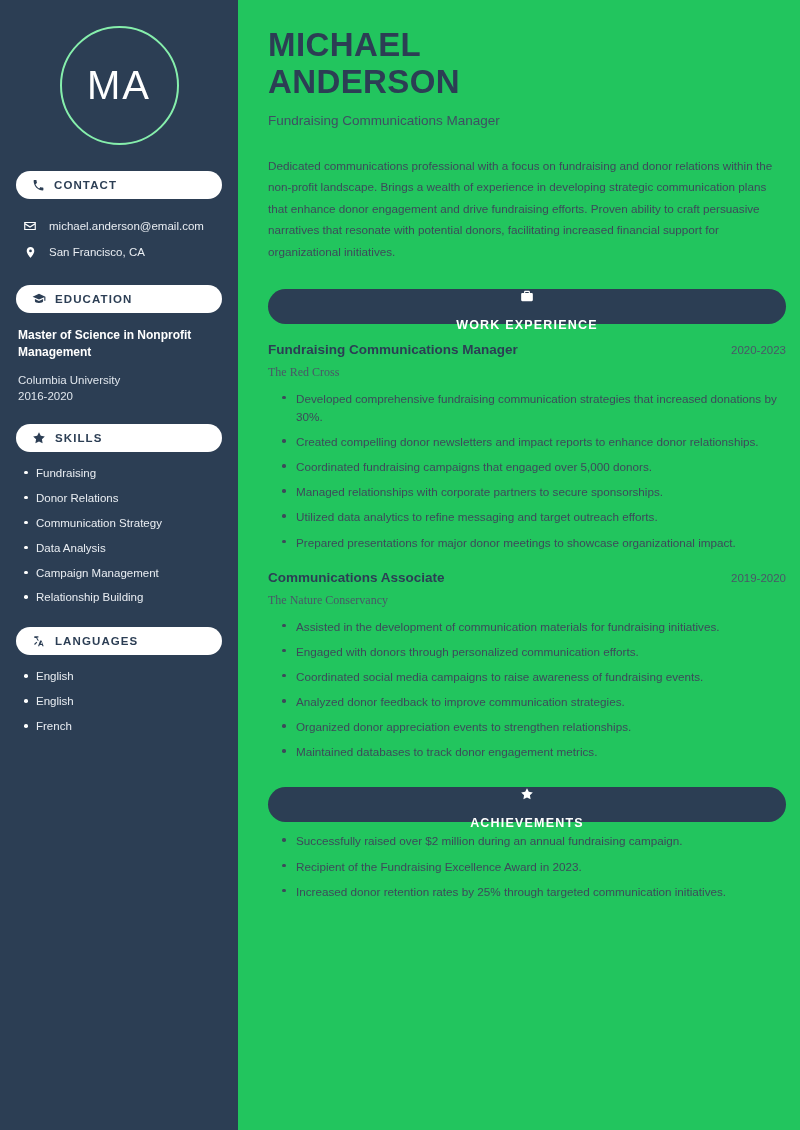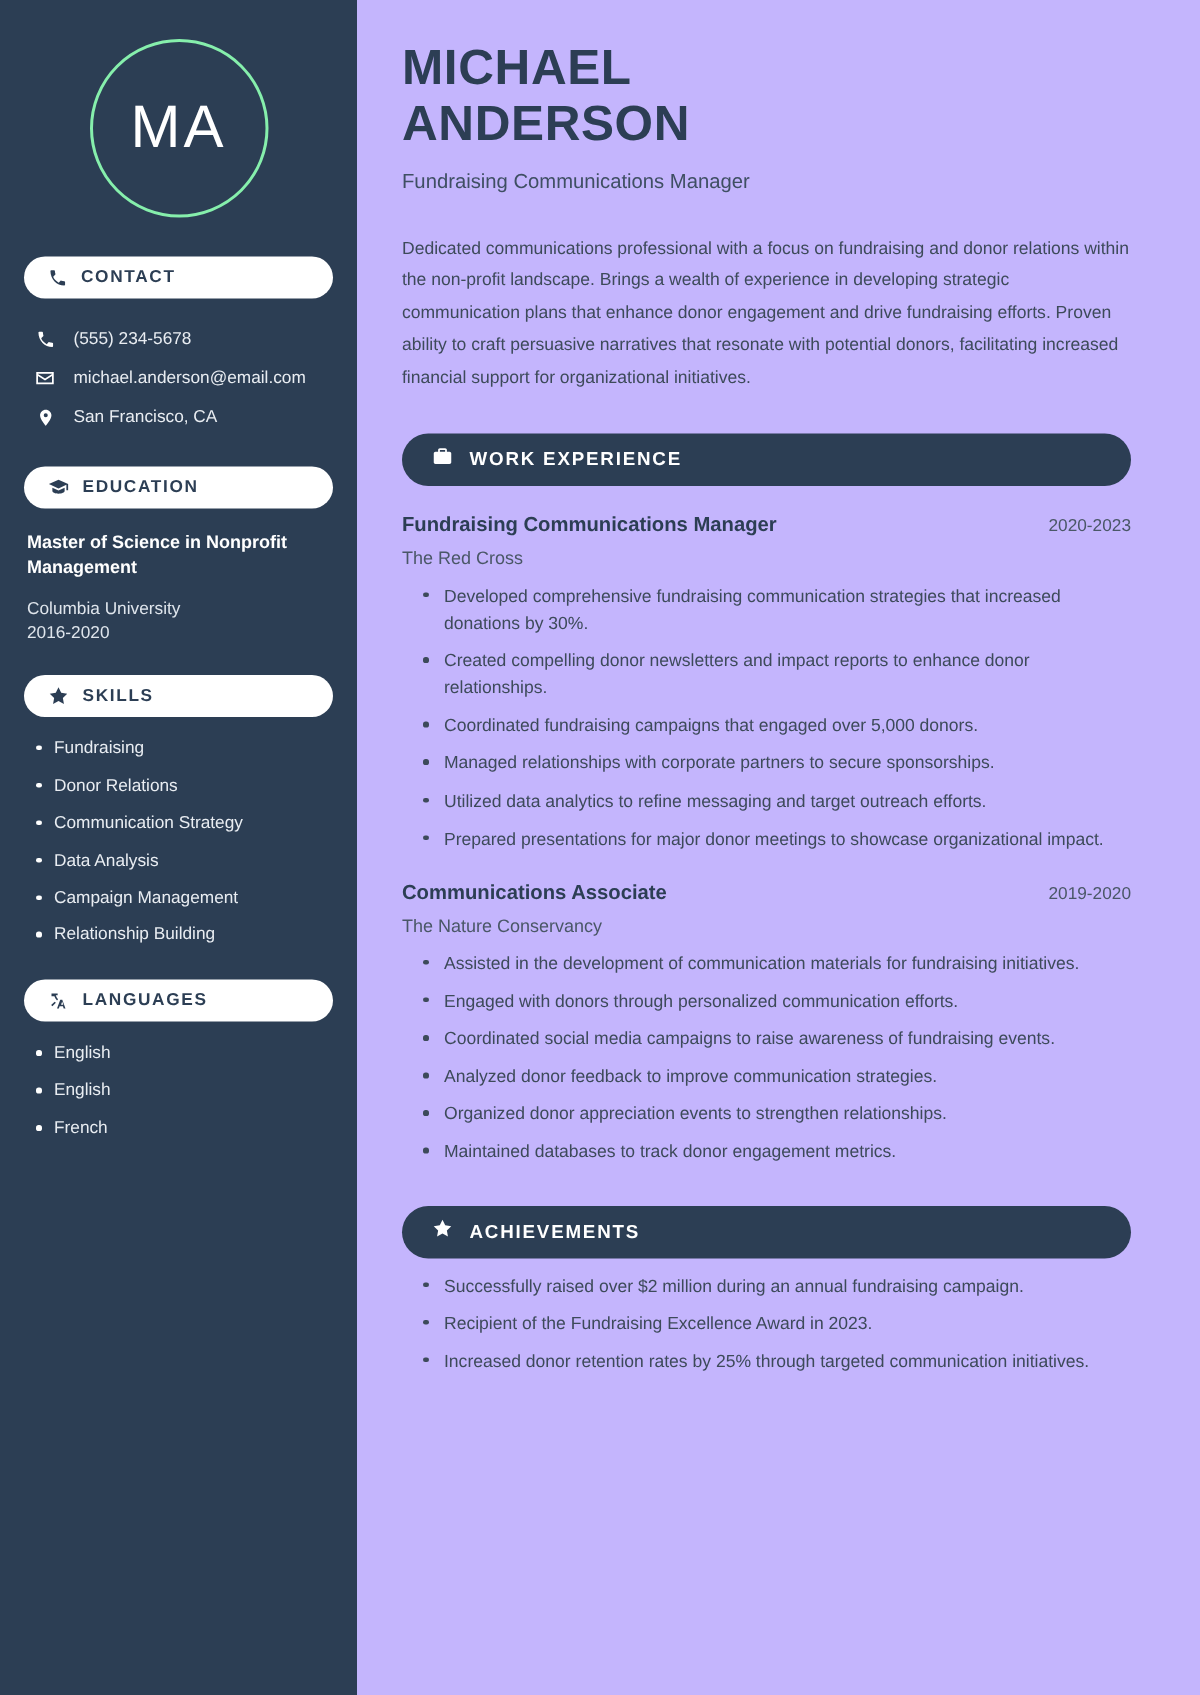--- a/index.html
+++ b/index.html
@@ -95,22 +95,22 @@
     position: absolute;
     left: 2px; top: 5px;
     width: 3.5px; height: 3.5px;
     border-radius: 50%;
     background: #ffffff;
   }
 
   
   .main {
     flex: 1;
-    background: #c4b5fd;
-    padding: 26px 46px 0 30px;
+    background: #22c55e;
+    padding: 26px 14px 0 30px;
   }
   .name {
     font-size: 33px;
     font-weight: bold;
     color: #2c3e54;
     line-height: 1.13;
     letter-spacing: 0.4px;
   }
   .job-title {
     font-size: 13.5px;
@@ -127,20 +127,21 @@
   .section-bar {
     margin-top: 26px;
     background: #2c3e54;
     color: #ffffff;
     border-radius: 19px;
     height: 35px;
     display: flex;
     align-items: center;
     gap: 11px;
     padding: 0 20px;
+    flex-direction: column;
   }
   .section-bar .bar-label {
     font-size: 12.5px;
     font-weight: bold;
     letter-spacing: 1.2px;
   }
 
   .job { margin-top: 18px; }
   .job-head {
     display: flex;
@@ -153,20 +154,21 @@
     color: #2c3e54;
   }
   .job-dates {
     font-size: 11.5px;
     color: #4a5767;
   }
   .job-org {
     font-size: 12px;
     color: #4a5767;
     margin-top: 8px;
+    font-family: Liberation Serif, serif;
   }
   ul.bullets {
     list-style: none;
     margin-top: 10px;
     padding-left: 12px;
   }
   ul.bullets li {
     position: relative;
     padding-left: 16px;
     font-size: 11.7px;
@@ -199,28 +201,20 @@
     <div class="pill">
       <span>
         <svg width="13" height="13" viewBox="0 0 24 24" fill="#2c3e54">
             <path d="M6.6 10.8c1.4 2.8 3.8 5.2 6.6 6.6l2.2-2.2c.3-.3.7-.4 1-.2 1.2.4 2.4.6 3.6.6.6 0 1 .4 1 1V20c0 .6-.4 1-1 1C10.9 21 3 13.1 3 3c0-.6.4-1 1-1h3.5c.6 0 1 .4 1 1 0 1.3.2 2.5.6 3.6.1.4 0 .8-.2 1l-2.3 2.2z"></path>
           </svg>
       </span>
       <span class="pill-label">CONTACT</span>
     </div>
 
     <div class="contact-list">
-      <div class="contact-row">
-        <span class="ico">
-          <svg width="13" height="13" viewBox="0 0 24 24" fill="#ffffff">
-              <path d="M6.6 10.8c1.4 2.8 3.8 5.2 6.6 6.6l2.2-2.2c.3-.3.7-.4 1-.2 1.2.4 2.4.6 3.6.6.6 0 1 .4 1 1V20c0 .6-.4 1-1 1C10.9 21 3 13.1 3 3c0-.6.4-1 1-1h3.5c.6 0 1 .4 1 1 0 1.3.2 2.5.6 3.6.1.4 0 .8-.2 1l-2.3 2.2z"></path>
-            </svg>
-        </span>
-        <span>(555) 234-5678</span>
-      </div>
       <div class="contact-row">
         <span class="ico">
           <svg width="14" height="14" viewBox="0 0 24 24" fill="#ffffff">
               <path d="M2 5h20v14H2V5zm2 2v.4l8 5.1 8-5.1V7H4zm16 10v-7.2l-8 5.1-8-5.1V17h16z"></path>
             </svg>
         </span>
         <span>michael.anderson@email.com</span>
       </div>
       <div class="contact-row">
         <span class="ico">

